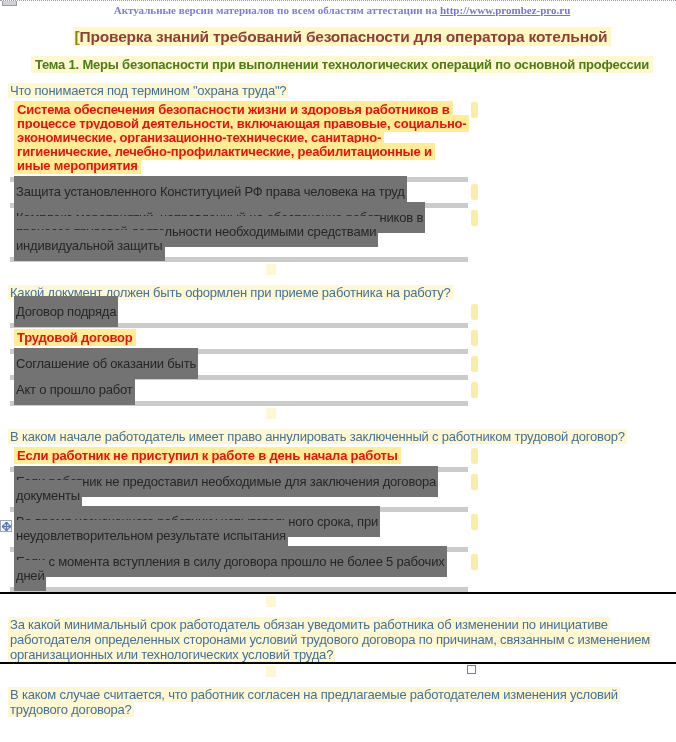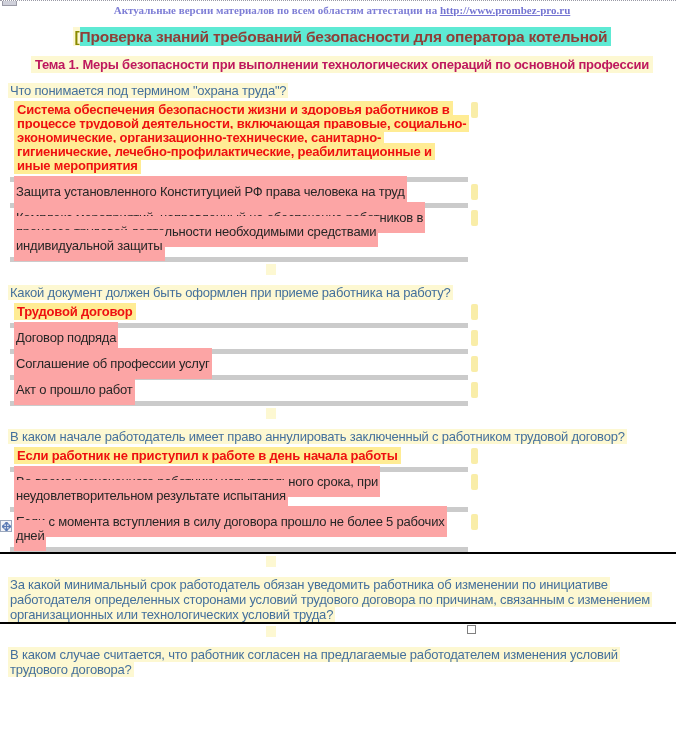--- a/index.html
+++ b/index.html
@@ -33,37 +33,37 @@
   }
   .doc-theme .t{color:#a0662f;background:#fdf8d2;padding:1px 4px;}
   .question{margin-top:10px;font-size:13px;line-height:15px;}
   .question .hl-q{color:#44709c;background:#fdf8d2;padding:0 2px;box-decoration-break:clone;-webkit-box-decoration-break:clone;}
   .answers{margin-left:2px;margin-top:2px;}
   .answer-row{
     width:458px;border-bottom:5px solid #b91c1c;
     padding:3px 0 4px 4px;box-sizing:border-box;
     position:relative;font-size:13px;line-height:14px;color:#262626;
   }
-  .answer-row .hl{background:#fca5a5;padding:8px 2px;box-decoration-break:clone;-webkit-box-decoration-break:clone;}
+  .answer-row .hl{background:#737373;padding:8px 2px;box-decoration-break:clone;-webkit-box-decoration-break:clone;}
   .answer-row.correct{font-weight:bold;}
   .answer-row.correct .hl{background:#ffec94;color:#ee1010;padding:1px 3px;}
   .strip{position:absolute;left:461px;top:2px;width:7px;height:16px;background:#f9edA8;border-radius:2px;}
   .table-border{height:0;border-top:2px solid #000;margin-left:-8px;width:676px;position:relative;}
   .resize-handle{position:absolute;left:467px;top:1px;width:7px;height:7px;background:#fff;border:1px solid #808080;cursor:nwse-resize;}
   .gap-mark{width:10px;height:11px;background:#fdf8d2;margin-left:258px;margin-top:2px;}
   
   .table-anchor{
     position:absolute;left:0;top:519px;width:12px;height:12px;
     border:1px solid #9aa7bd;background:#f2f4f8;box-sizing:border-box;
     display:flex;align-items:center;justify-content:center;cursor:move;
   }
   .table-anchor svg{display:block;}
   section{margin:0;}
 </style>
-<style>.answer-row.correct .hl{background:#ffec94;color:#ee1010;}.question .hl-q{color:#44709c;background:#fdf8d2;}.doc-title .t{color:#8f3f38;background:#5eead4;}.doc-theme .t{color:#be185d;background:#fdf8d2;}.site-header{color:#7e7ed6;}.answer-row{border-bottom-color:#cbcbcb;}.table-border{border-top-color:#000000;}</style></head>
+<style>.answer-row.correct .hl{background:#ffec94;color:#ee1010;}.question .hl-q{color:#44709c;background:#fdf8d2;}.doc-title .t{color:#8f3f38;background:#fef9c3;}.doc-theme .t{color:#4d7c0f;background:#fdf8d2;}.site-header{color:#7e7ed6;}.answer-row{border-bottom-color:#cbcbcb;}.table-border{border-top-color:#000000;}</style></head>
 <body>
 
 <div class="page">
 
   <div class="corner-frag"></div>
 
   <div class="site-header">
     <span>Актуальные версии материалов по всем областям аттестации на</span>
     <a>http://www.prombez-pro.ru</a>
   </div>
@@ -80,31 +80,32 @@
         <div class="answers">
           <div class="answer-row correct"><span class="hl">Система обеспечения безопасности жизни и здоровья работников в процессе трудовой деятельности, включающая правовые, социально-экономические, организационно-технические, санитарно-гигиенические, лечебно-профилактические, реабилитационные и иные мероприятия</span><span class="strip"></span></div>
           <div class="answer-row"><span class="hl">Защита установленного Конституцией РФ права человека на труд</span><span class="strip"></span></div>
           <div class="answer-row"><span class="hl">Комплекс мероприятий, направленный на обеспечение работников в процессе трудовой деятельности необходимыми средствами индивидуальной защиты</span><span class="strip"></span></div>
         </div>
       </section>
       <div class="gap-mark"></div>
       <section class="question-block">
         <div class="question"><span class="hl-q">Какой документ должен быть оформлен при приеме работника на работу?</span></div>
         <div class="answers">
+          <div class="answer-row"><span class="hl">Договор подряда</span><span class="strip"></span></div>
           <div class="answer-row correct"><span class="hl">Трудовой договор</span><span class="strip"></span></div>
-          <div class="answer-row"><span class="hl">Договор подряда</span><span class="strip"></span></div>
-          <div class="answer-row"><span class="hl">Соглашение об профессии услуг</span><span class="strip"></span></div>
+          <div class="answer-row"><span class="hl">Соглашение об оказании быть</span><span class="strip"></span></div>
           <div class="answer-row"><span class="hl">Акт о прошло работ</span><span class="strip"></span></div>
         </div>
       </section>
       <div class="gap-mark"></div>
       <section class="question-block">
         <div class="question"><span class="hl-q">В каком начале работодатель имеет право аннулировать заключенный с работником трудовой договор?</span></div>
         <div class="answers">
           <div class="answer-row correct"><span class="hl">Если работник не приступил к работе в день начала работы</span><span class="strip"></span></div>
+          <div class="answer-row"><span class="hl">Если работник не предоставил необходимые для заключения договора документы</span><span class="strip"></span></div>
           <div class="answer-row"><span class="hl">Во время назначенного работнику испытательного срока, при неудовлетворительном результате испытания</span><span class="strip"></span></div>
           <div class="answer-row"><span class="hl">Если с момента вступления в силу договора прошло не более 5 рабочих дней</span><span class="strip"></span></div>
         </div>
         <div class="table-border"></div>
       </section>
       <div class="gap-mark"></div>
       <section class="question-block">
         <div class="question"><span class="hl-q">За какой минимальный срок работодатель обязан уведомить работника об изменении по инициативе работодателя определенных сторонами условий трудового договора по причинам, связанным с изменением организационных или технологических условий труда?</span></div>
         <div class="table-border">
           <span class="resize-handle"></span>

